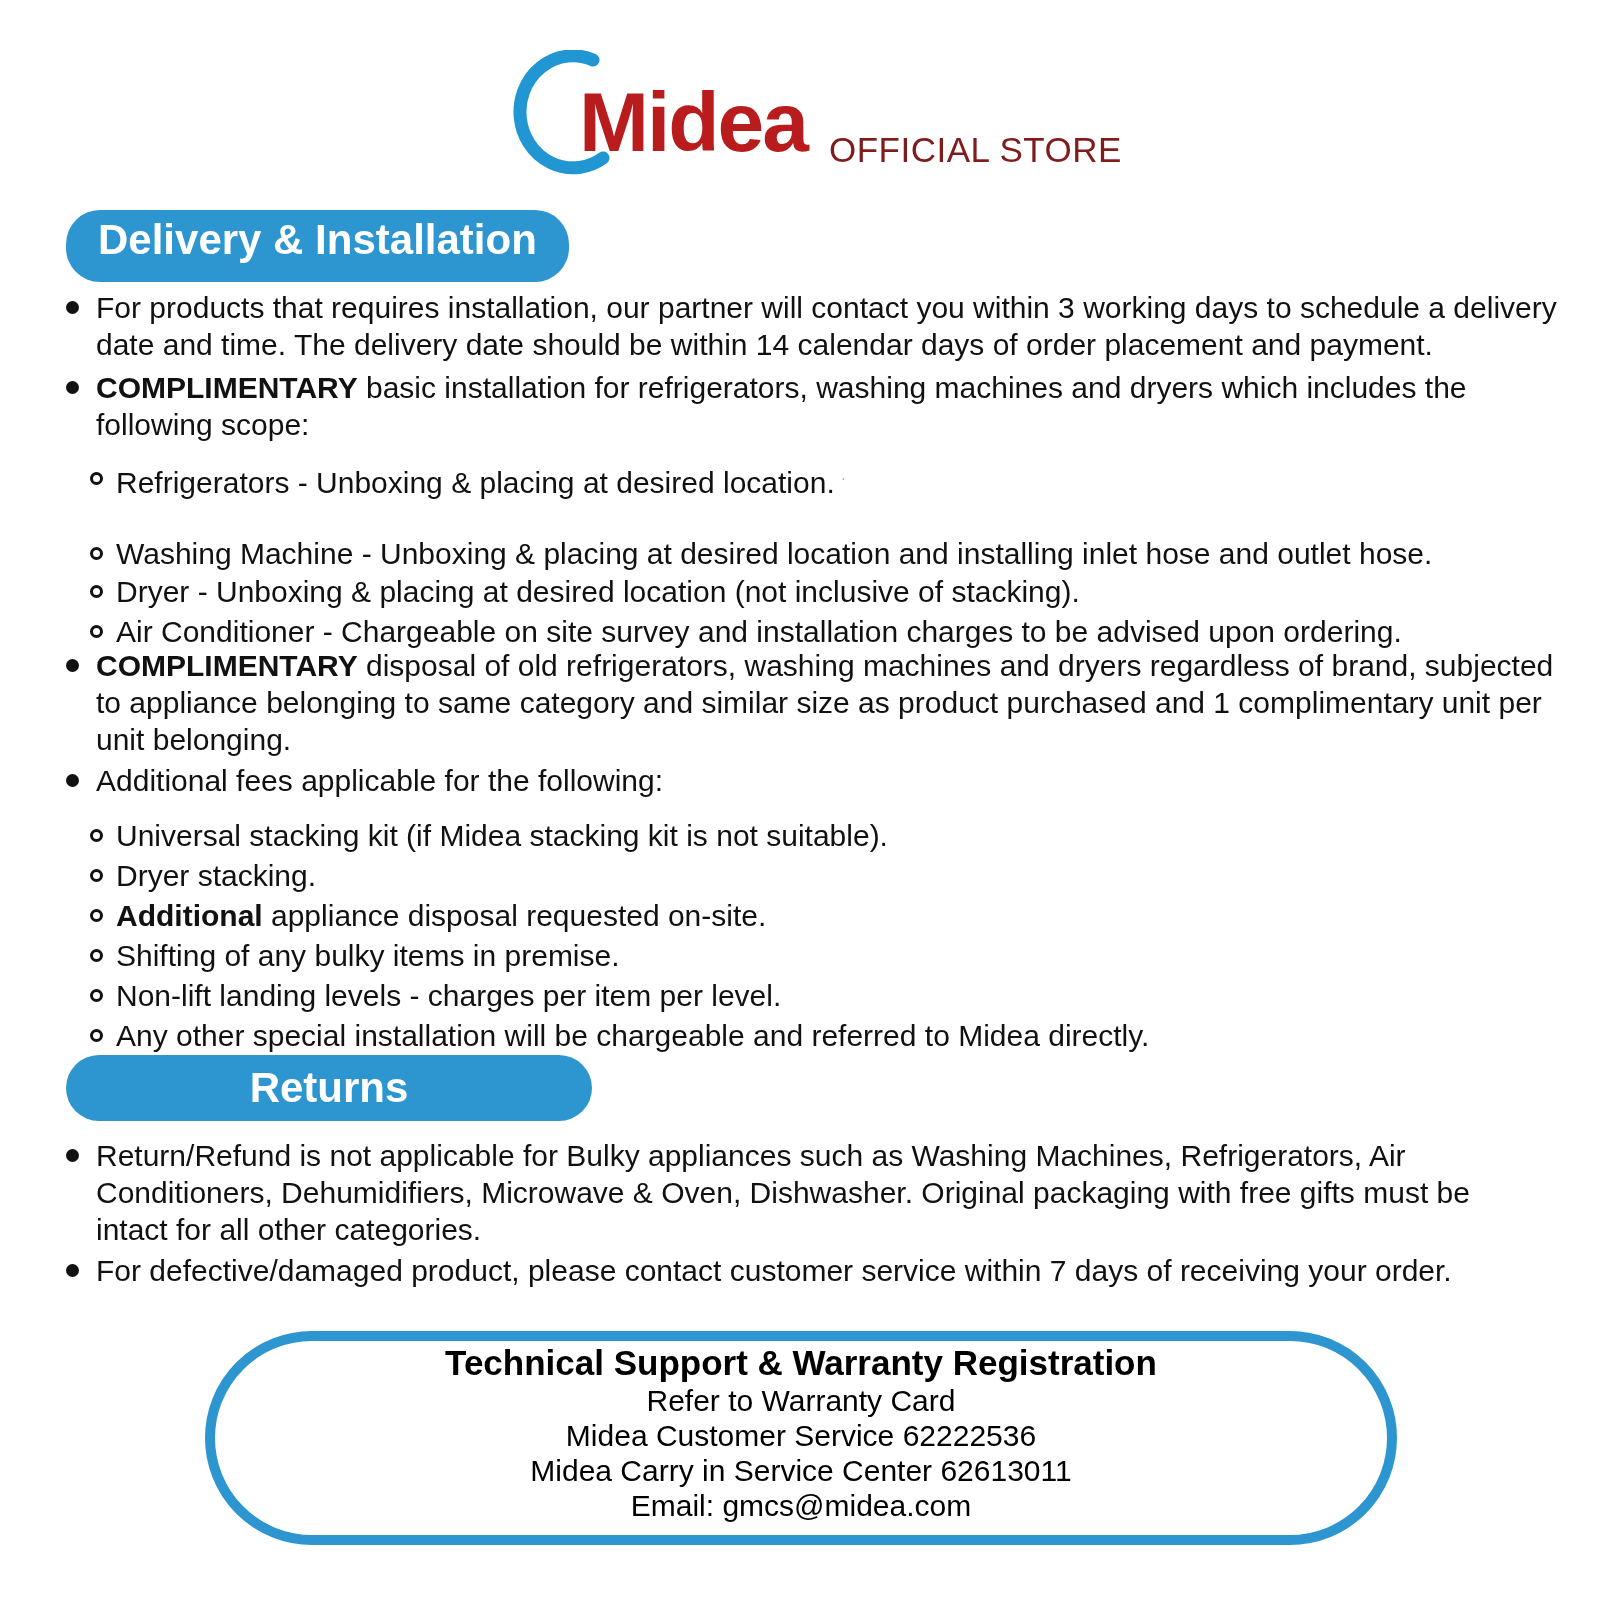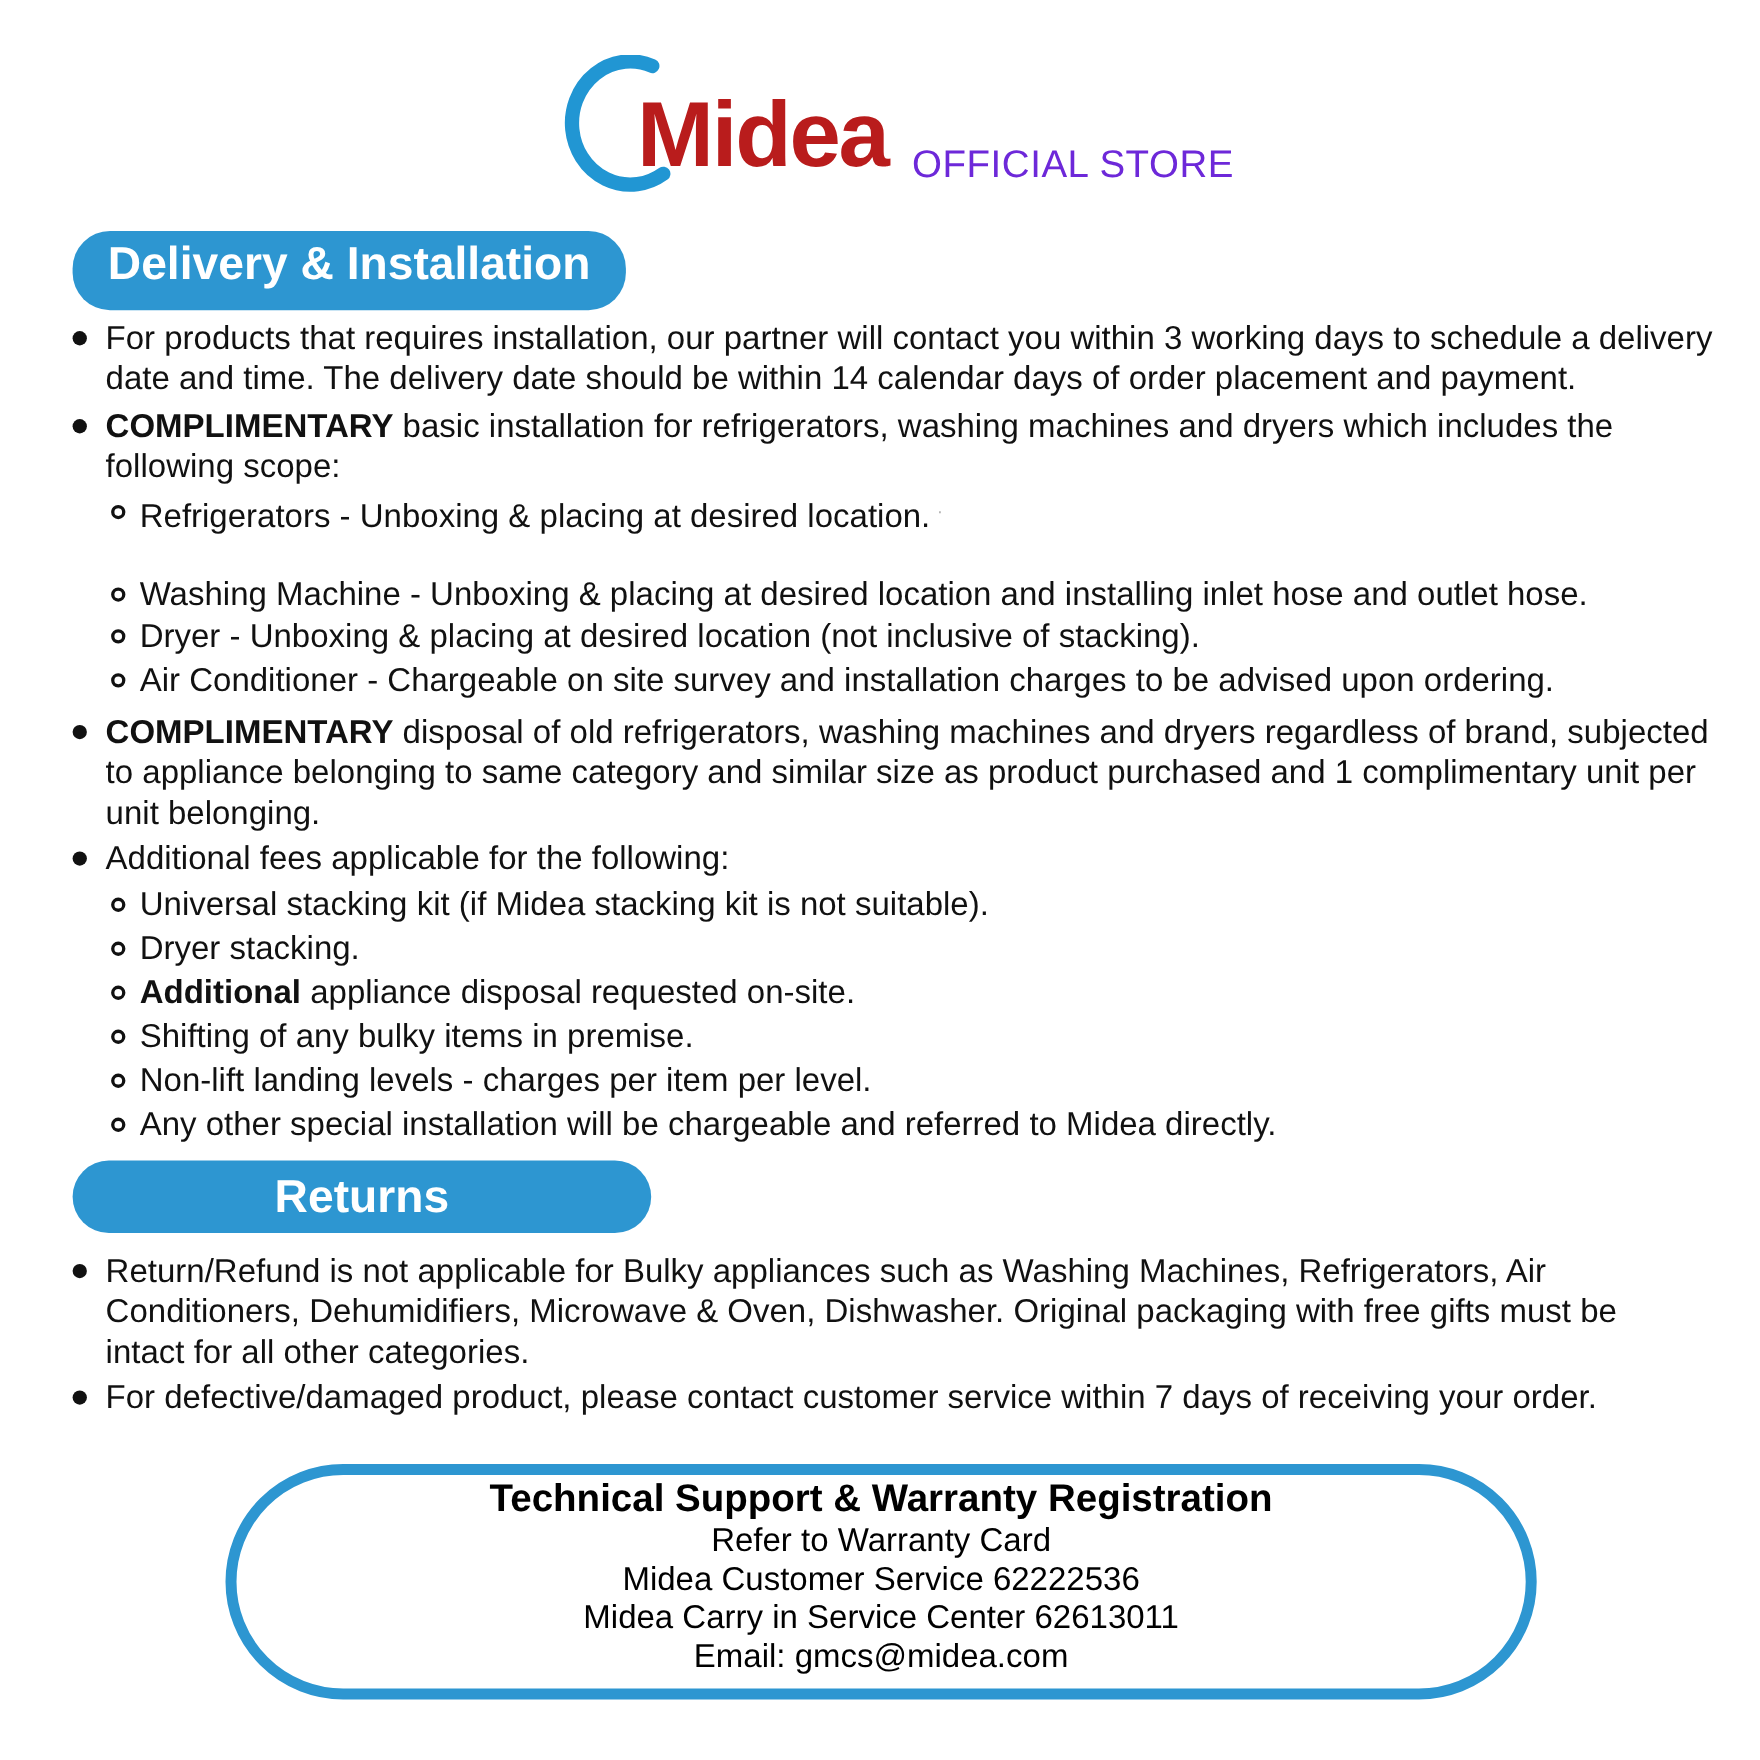--- a/index.html
+++ b/index.html
@@ -5,32 +5,32 @@
   html,body{margin:0;padding:0;background:#ffffff;}
   .page{position:relative;width:1600px;height:1600px;background:#ffffff;overflow:hidden;
         font-family:"Liberation Sans", sans-serif;color:#111;}
 
   
   .hdr{position:absolute;left:505px;top:36px;width:640px;height:140px;}
   .swoosh{position:absolute;left:2px;top:14px;}
   .brand{position:absolute;left:74px;top:44px;font-size:84px;font-weight:700;line-height:1;
          color:#b91c1c;letter-spacing:-2px;}
   .store{position:absolute;left:324px;top:96px;font-size:35px;font-weight:400;line-height:1;
-         color:#6d28d9;letter-spacing:0.5px;}
+         color:#7f1d1d;letter-spacing:0.5px;}
 
   
   .pill{position:absolute;background:#2d96d1;color:#fff;font-weight:700;font-size:42px;
         border-radius:34px;white-space:nowrap;}
   .pill-delivery{left:66px;top:210px;height:72px;line-height:60px;padding:0 32px;}
   .pill-returns{left:66px;top:1055px;width:526px;height:66px;line-height:66px;text-align:center;}
 
   
   .li{position:absolute;font-size:30px;line-height:37px;white-space:nowrap;color:#111;}
   .main{left:96px;}
-  .sub{left:127px;}
+  .sub{left:116px;margin-top:13px;}
   .dot{position:absolute;left:-30px;top:12px;width:13px;height:13px;border-radius:50%;background:#111;}
   .ring{position:absolute;left:-26px;top:12px;width:7px;height:7px;border-radius:50%;
         border:3px solid #111;background:#fff;}
   .li b{font-weight:700;}
   .stray{opacity:.35;font-size:16px;vertical-align:9px;padding-left:6px;}
 
   
   .support{position:absolute;left:205px;top:1315px;width:1192px;height:214px;box-sizing:border-box;
            border:10px solid #2d96d1;border-radius:112px;background:#fff;text-align:center;margin-top:16px;}
   .support-title{margin-top:2px;font-size:35px;font-weight:700;line-height:40px;color:#000;}

